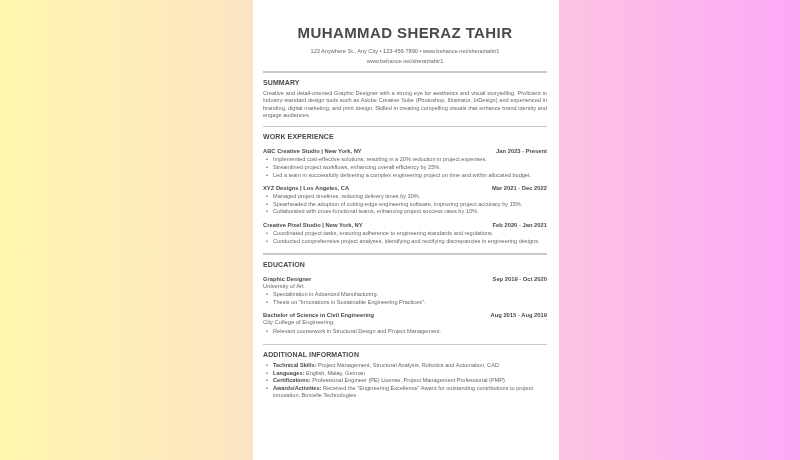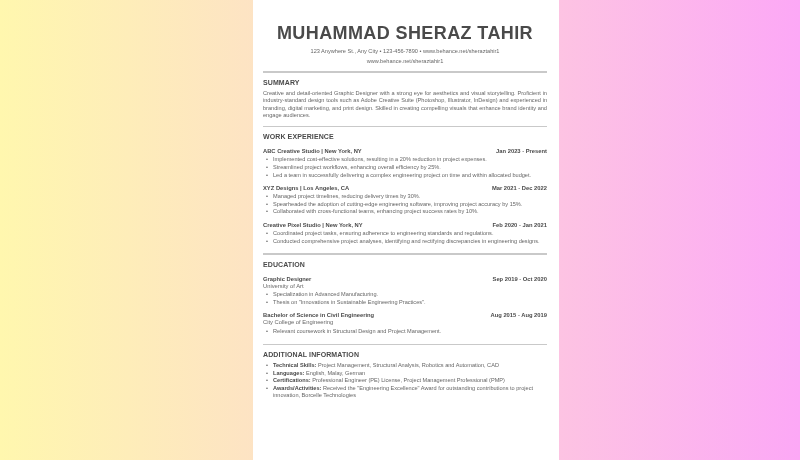--- a/index.html
+++ b/index.html
@@ -12,21 +12,21 @@
   .page {
     position: absolute;
     left: 253px; top: 0;
     width: 306px; height: 460px;
     background: #ffffff;
     color: #555;
     padding: 0 12px 0 10px;
   }
   .name {
     text-align: center;
-    font-size: 18px;
+    font-size: 15px;
     font-weight: bold;
     color: #4a4a4a;
     letter-spacing: 0.4px;
     margin-top: 23px;
     line-height: 20px;
   }
   .contact {
     text-align: center;
     font-size: 5.6px;
     color: #666;

